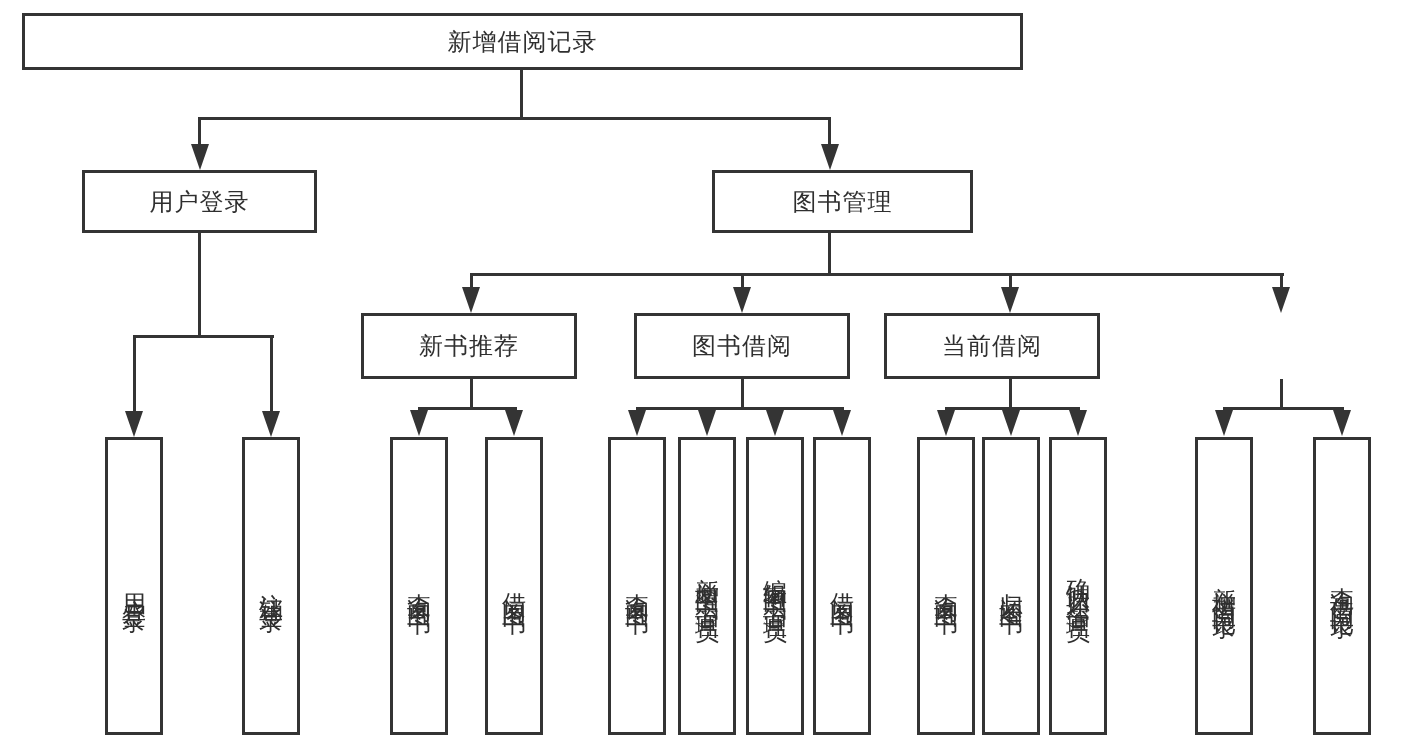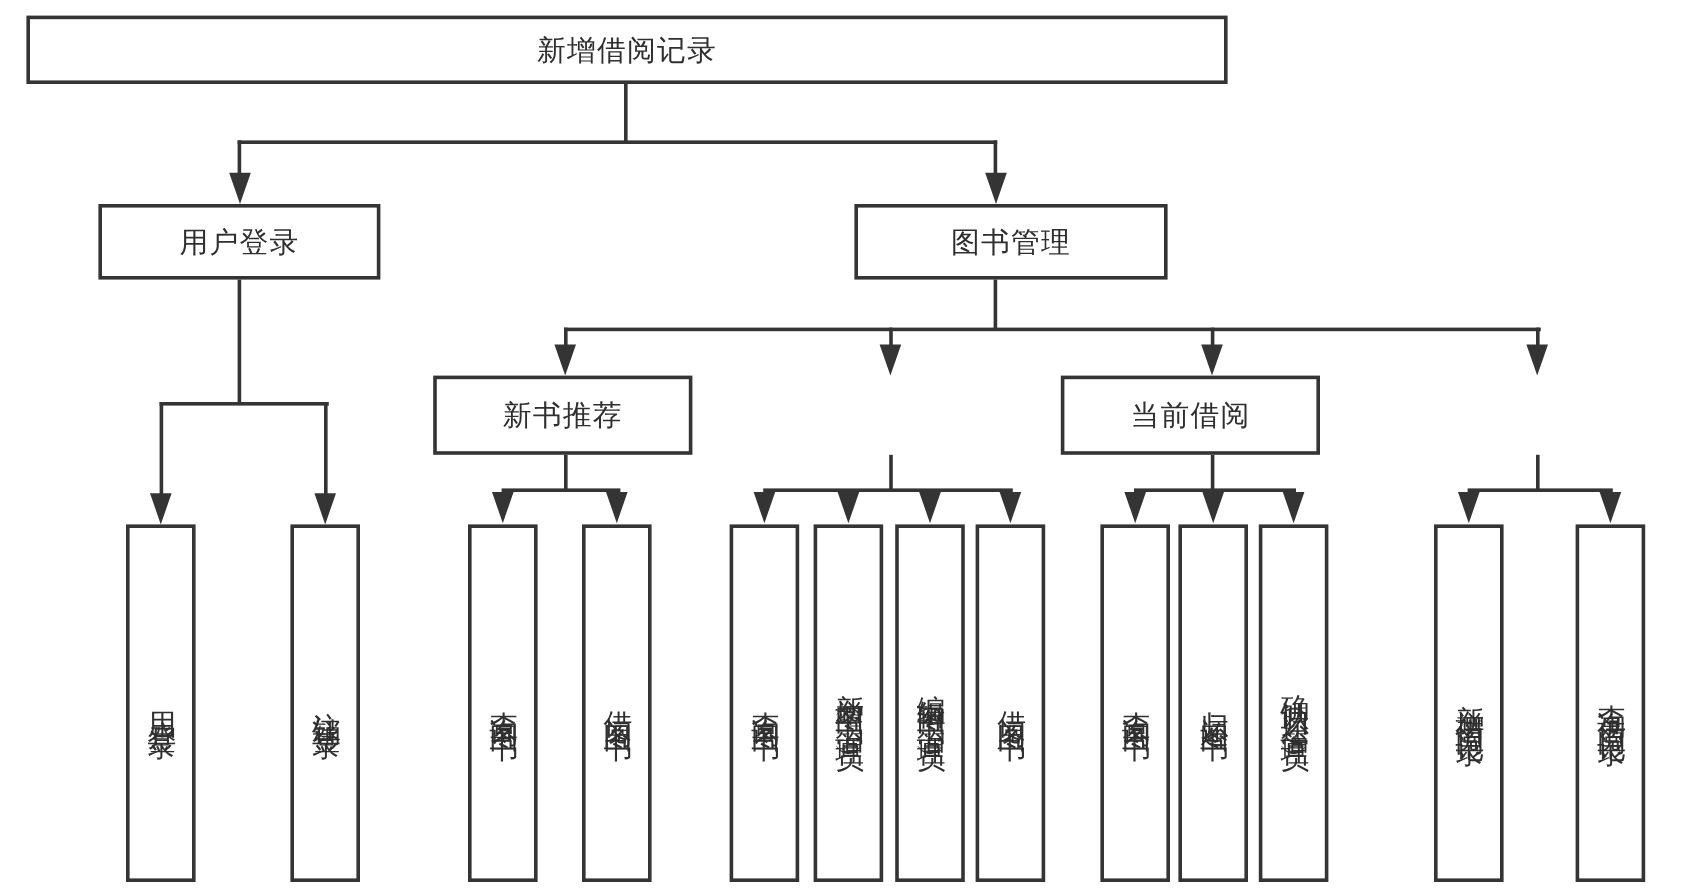--- a/index.html
+++ b/index.html
@@ -104,20 +104,21 @@
   <div class="v" style="left:470px;top:273px;height:16px"></div>
   <div class="arw" style="left:471px;top:287px"></div>
   <div class="v" style="left:741px;top:273px;height:16px"></div>
   <div class="arw" style="left:742px;top:287px"></div>
   <div class="v" style="left:1009px;top:273px;height:16px"></div>
   <div class="arw" style="left:1010px;top:287px"></div>
   <div class="v" style="left:1280px;top:273px;height:16px"></div>
   <div class="arw" style="left:1281px;top:287px"></div>
 
   <div class="box" style="left:361px;top:313px;width:216px;height:66px">新书推荐</div>
+  <div class="box" style="left:634px;top:313px;width:216px;height:66px">图书借阅</div>
   <div class="box" style="left:884px;top:313px;width:216px;height:66px">当前借阅</div>
 
   <div class="v" style="left:470px;top:379px;height:30px"></div>
   <div class="h" style="left:418px;top:407px;width:99px"></div>
   <div class="arw" style="left:419px;top:410px"></div>
   <div class="arw" style="left:514px;top:410px"></div>
 
   <div class="v" style="left:741px;top:379px;height:30px"></div>
   <div class="h" style="left:636px;top:407px;width:208px"></div>
   <div class="arw" style="left:637px;top:410px"></div>

